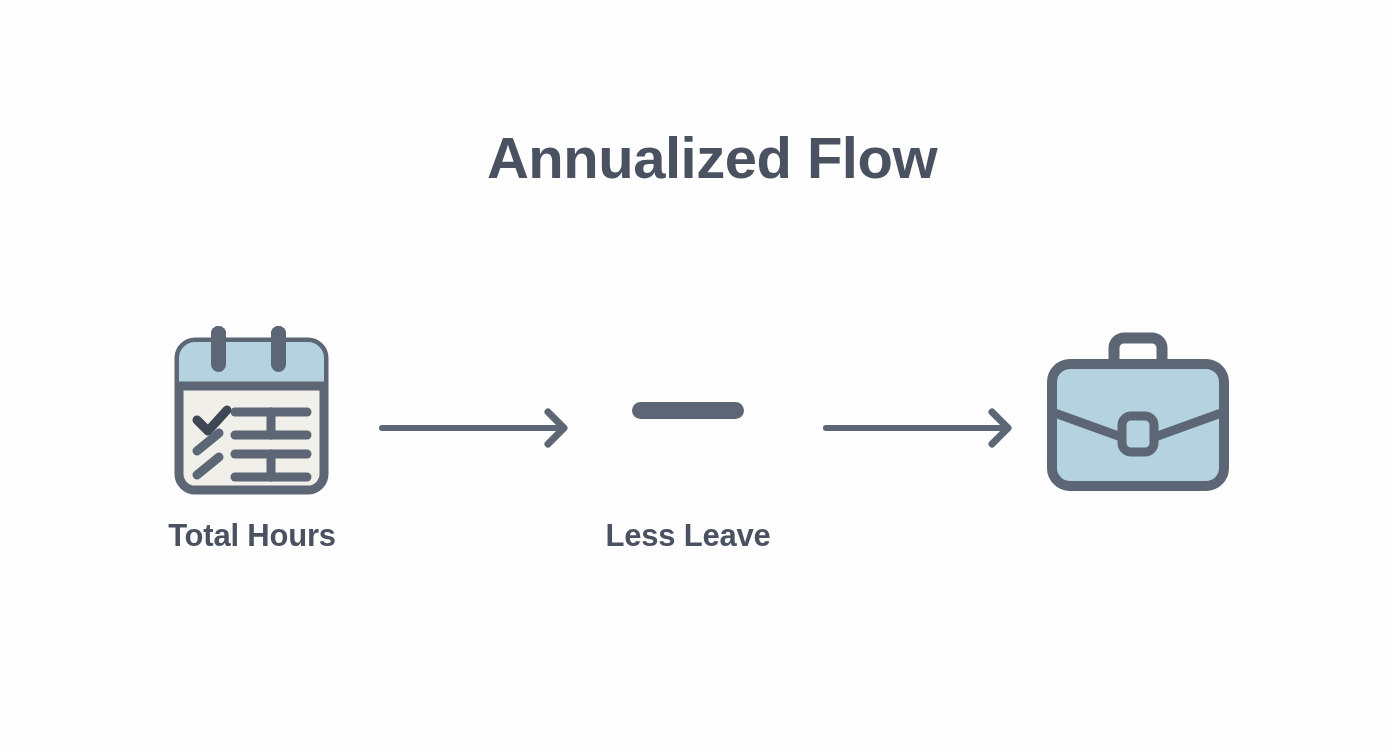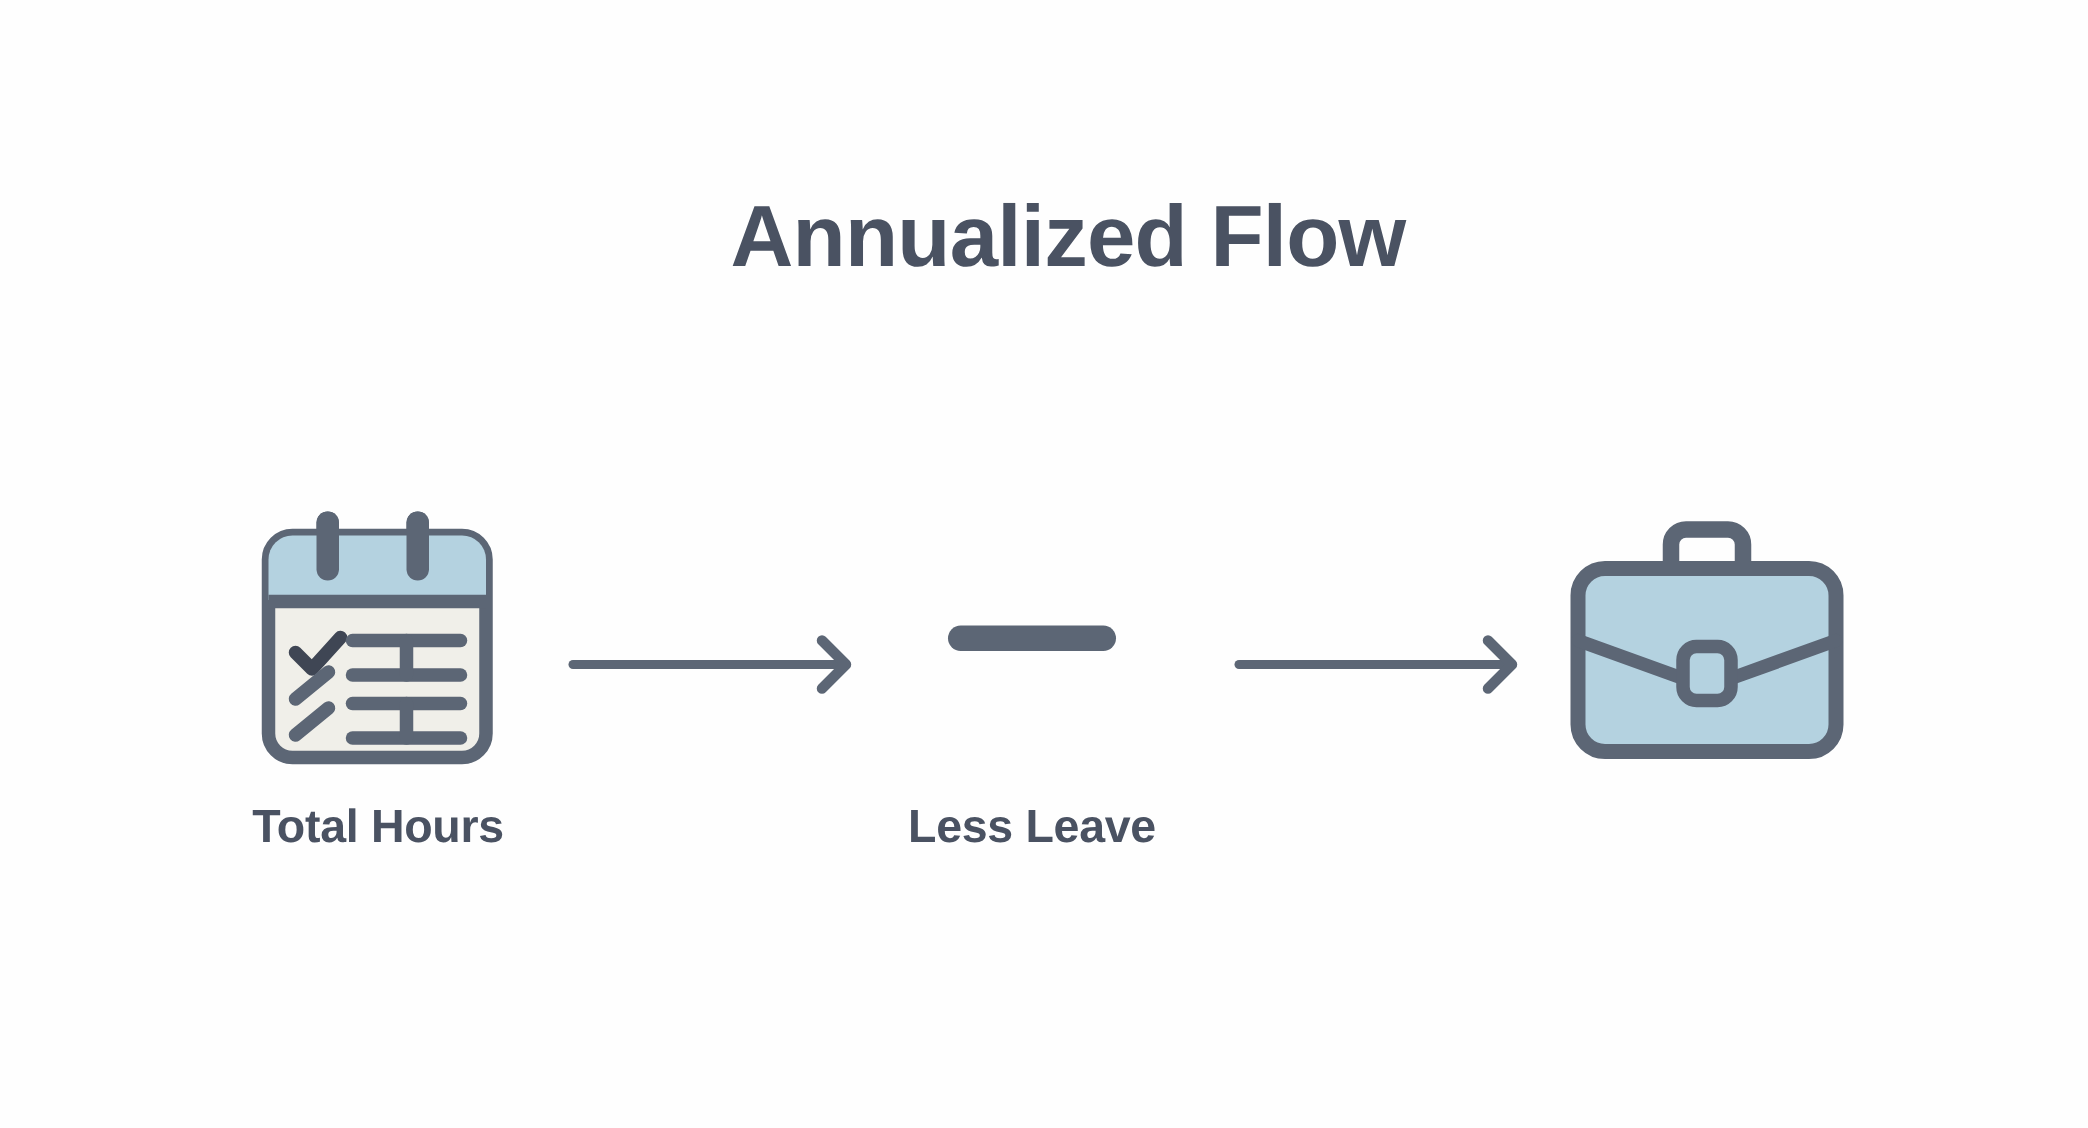--- a/index.html
+++ b/index.html
@@ -32,21 +32,21 @@
     font-size: 58px;
     font-weight: bold;
     color: #4a5262;
     letter-spacing: -0.5px;
     line-height: 1.1;
   }
 
   
   .flow {
     position: absolute;
-    top: 335px;
+    top: 320px;
     left: 0;
     width: 1392px;
     height: 270px;
   }
 
   .node {
     position: absolute;
     width: 300px;
     top: 0;
     text-align: center;

